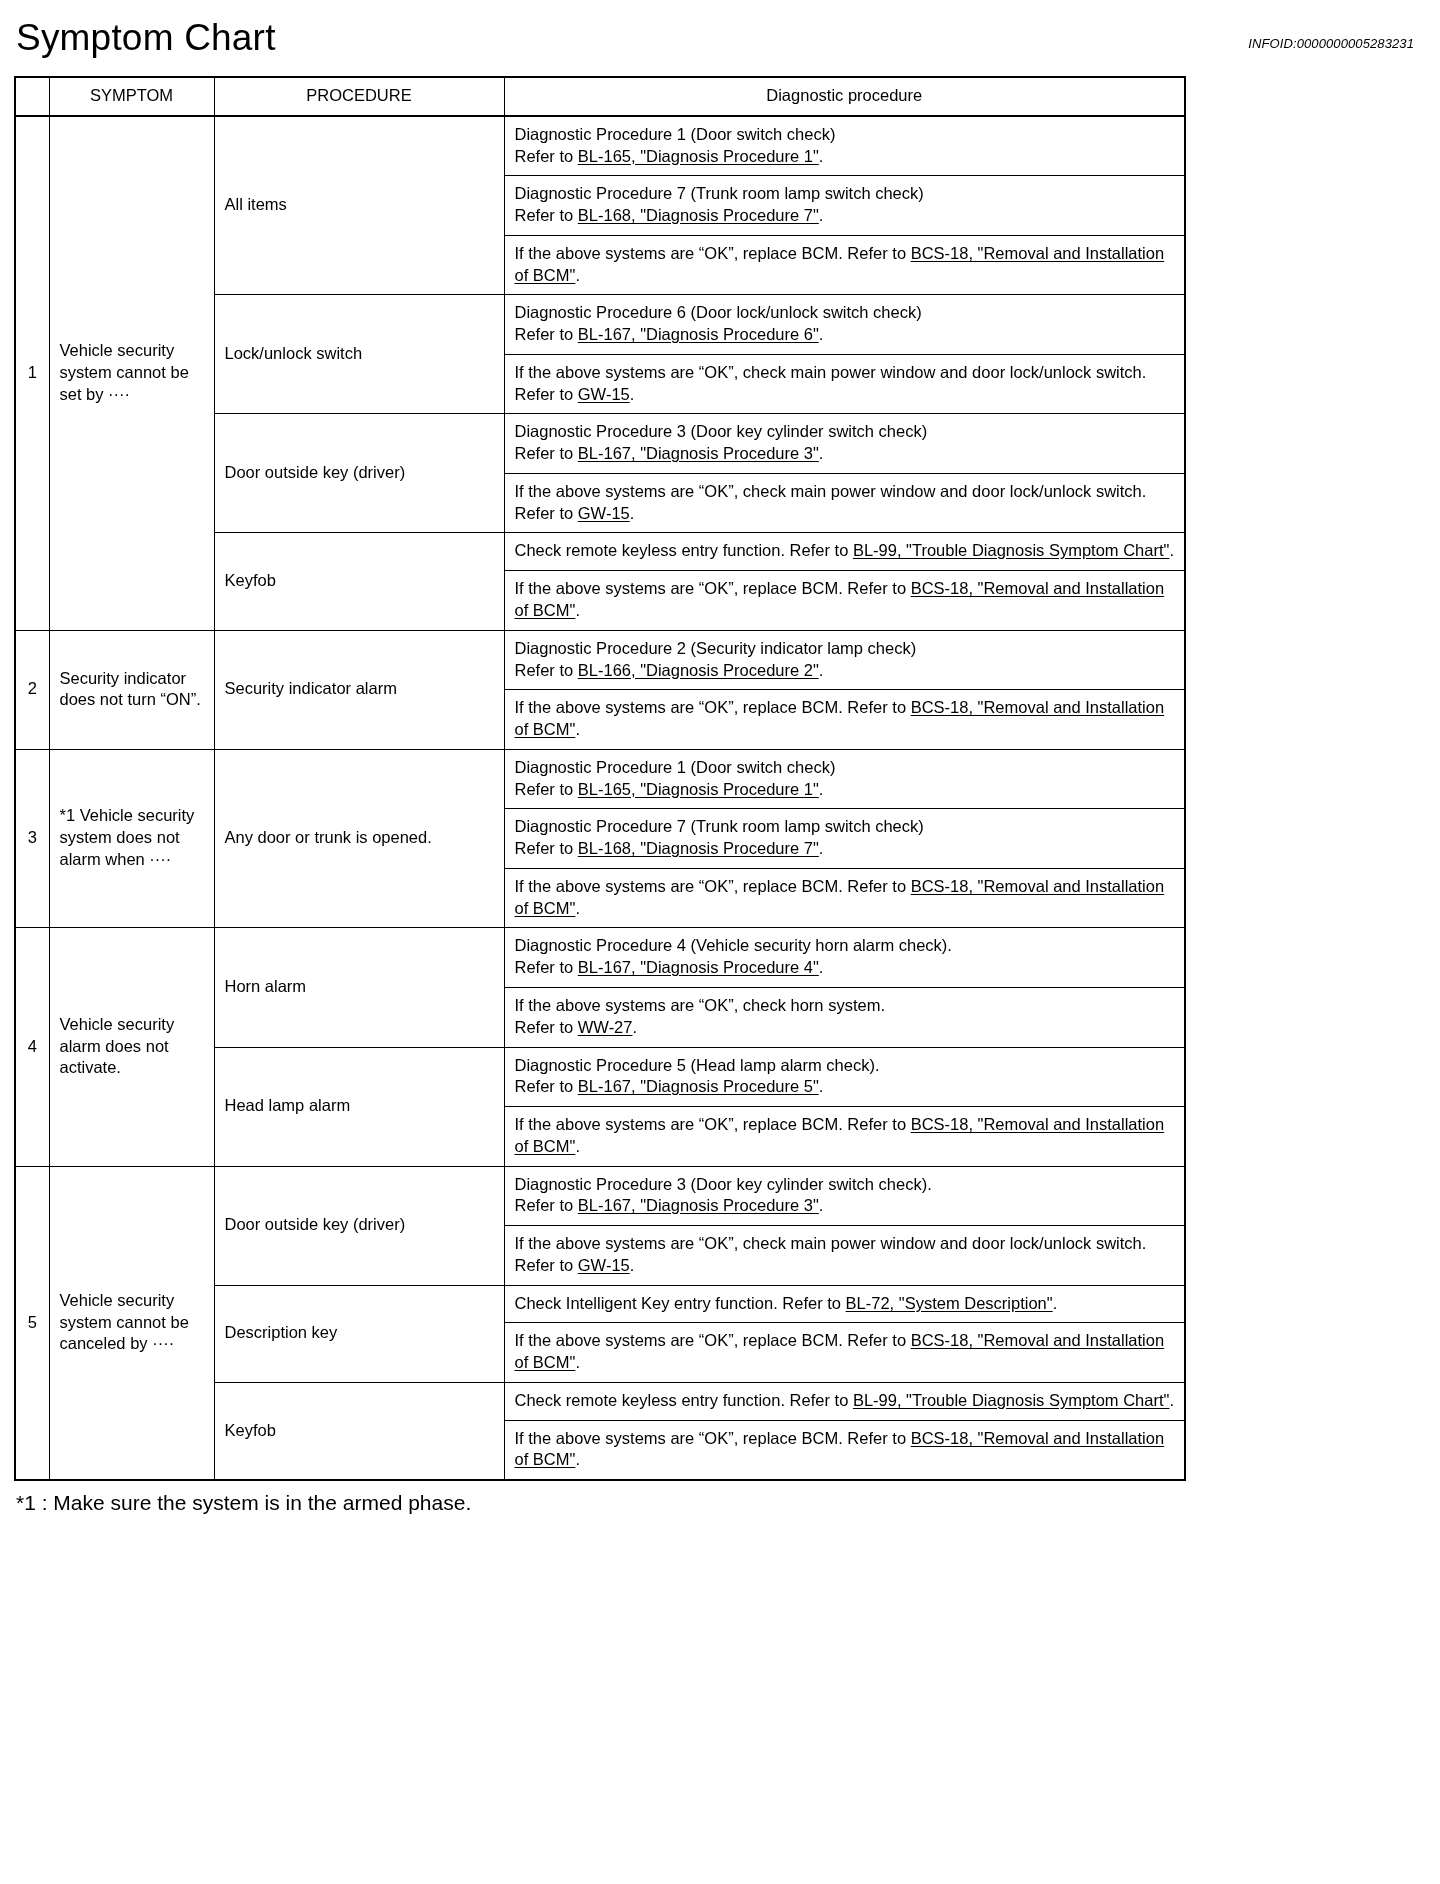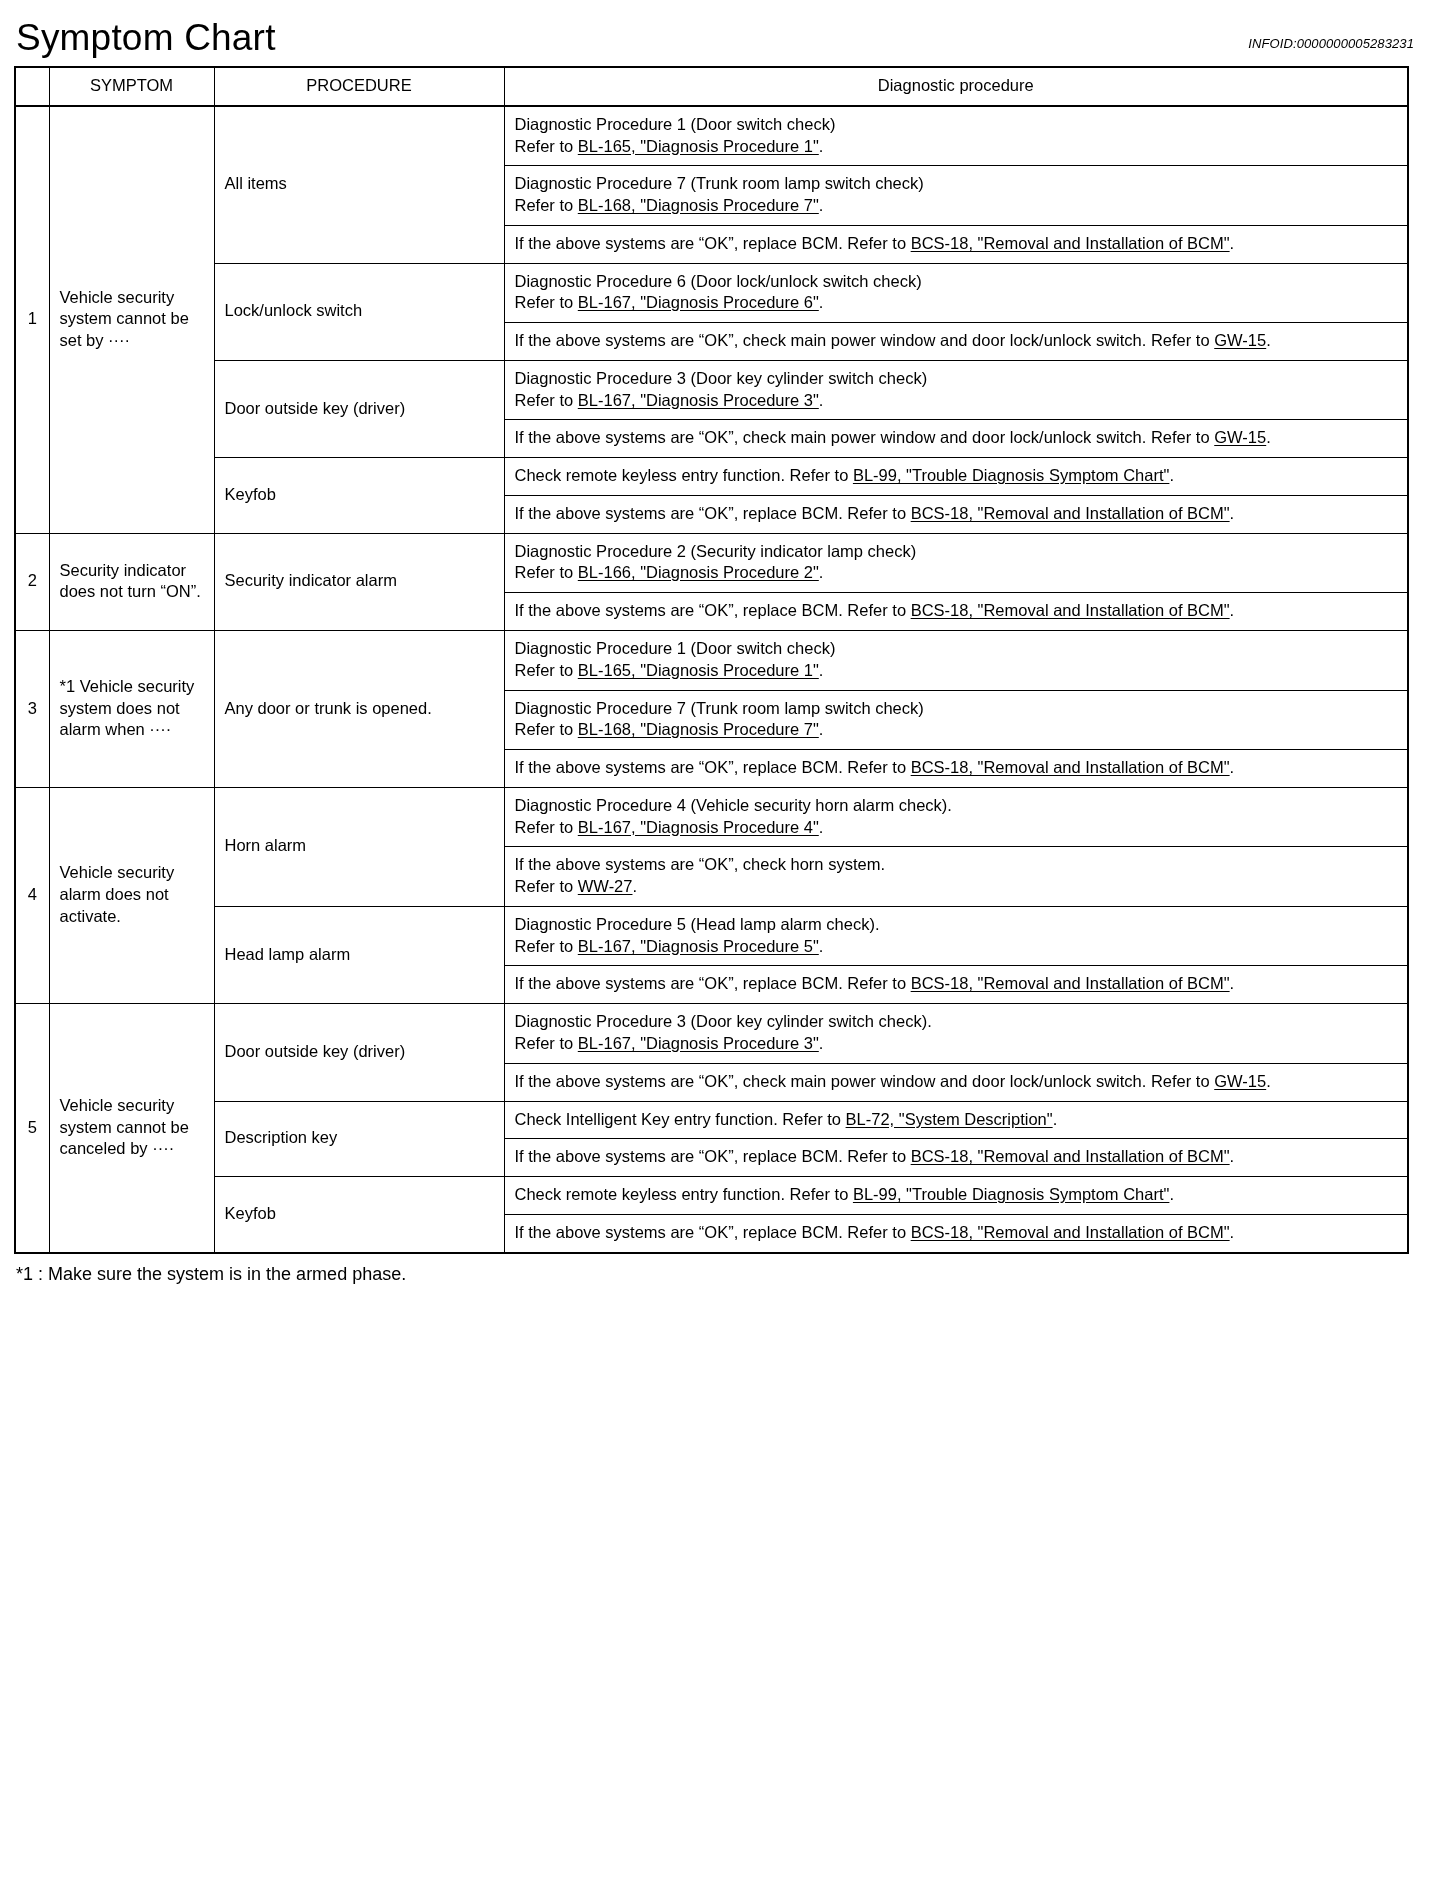--- a/index.html
+++ b/index.html
@@ -32,23 +32,23 @@
     padding-left: 2px;
   }
   .infoid {
     font-size: 13px;
     font-style: italic;
     letter-spacing: 0.1px;
     padding-right: 12px;
     padding-bottom: 5px;
   }
   table.chart {
-    width: 1395px;
+    width: 1172px;
     border-collapse: collapse;
-    margin-top: 10px;
+    margin-top: 20px;
     table-layout: fixed;
   }
   table.chart td, table.chart th {
     border: 1px solid #000000;
     vertical-align: middle;
     font-weight: normal;
     font-size: 16.5px;
     padding: 7px 10px 8px 10px;
     line-height: 1.32;
   }
@@ -92,21 +92,21 @@
   }
   .group-top td { border-top: 1.6px solid #000; border-radius: 25px; }
   .sep-strong td { border-top: 1.6px solid #000; }
   a.ref {
     color: #000;
     text-decoration: underline;
     text-underline-offset: 2px;
   }
   .footnote {
     margin-top: 10px;
-    font-size: 18px;
+    font-size: 21px;
     padding-left: 2px;
   }
 </style>
 </head>
 <body>
 
 <div class="page">
 
   <div class="doc-head">
     <div class="doc-title">Symptom Chart</div>

